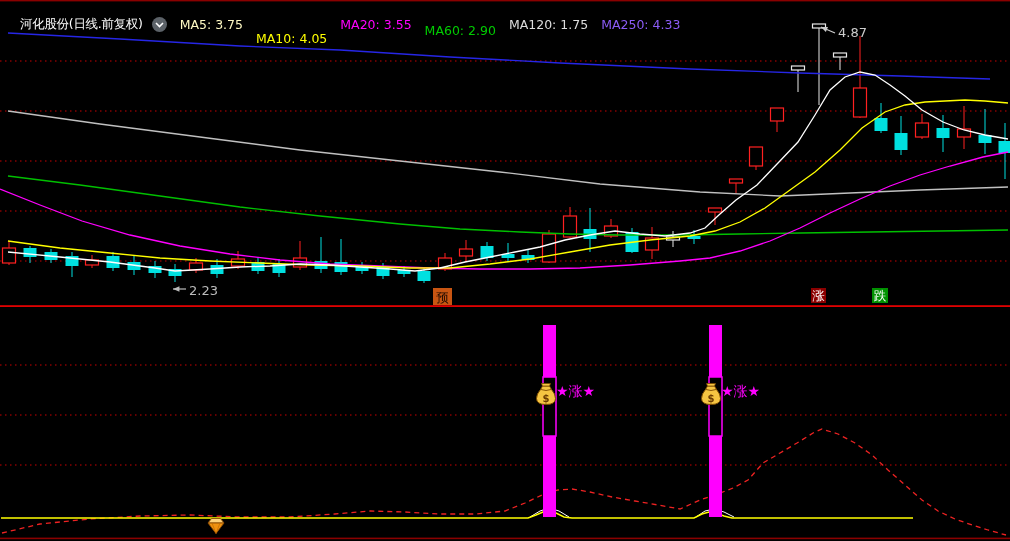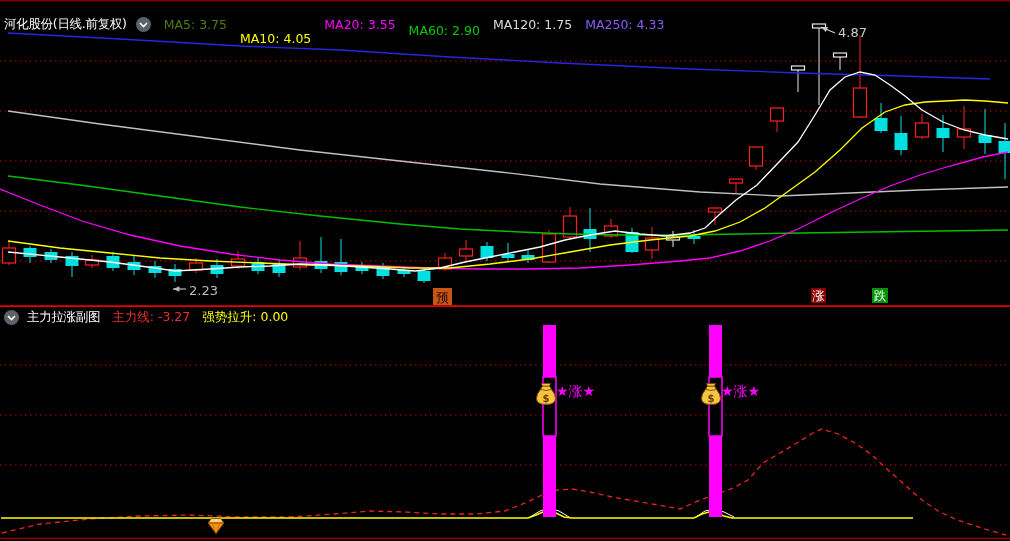--- a/index.html
+++ b/index.html
@@ -1,20 +1,20 @@
 <!DOCTYPE html>
 <html><head>
 <meta charset="utf-8">
 <style>
   html,body{margin:0;padding:0;background:#000;}
   .screen{position:relative;width:1010px;height:541px;background:#000;overflow:hidden;
           font-family:"DejaVu Sans","Liberation Sans",sans-serif;}
   svg{position:absolute;left:0;top:0;}
   svg text{font-family:"DejaVu Sans","Liberation Sans",sans-serif;}
-  .hdr{position:absolute;left:4px;display:flex;align-items:center;font-size:12.5px;
+  .hdr{position:absolute;left:20px;display:flex;align-items:center;font-size:12.5px;
        white-space:nowrap;z-index:5;}
   .hdr-main{top:3px;}
   .hdr-sub{top:309px;}
   .title{color:#fff;letter-spacing:-0.3px;}
   .ma{margin-left:13px;}
   .ma .v{margin-left:4px;}
   .collapse{display:inline-flex;align-items:center;justify-content:center;
             width:15px;height:15px;border-radius:50%;background:#5c6268;margin-left:9px;}
   .collapse svg{position:static;}
   .hdr-sub .collapse{margin-left:0;margin-right:8px;}
@@ -186,32 +186,22 @@
       </g>
     </svg>
 
   <div class="hdr hdr-main">
     <span class="title">河化股份(日线.前复权)</span>
     <span class="collapse">
       <svg width="9" height="6" viewBox="0 0 9 6">
           <path d="M1 1 L4.5 4.5 L8 1" stroke="#fff" stroke-width="1.6" fill="none"></path>
         </svg>
     </span>
-    <span class="ma" style="color: #4d7c0f;"><span>MA5:</span><span class="v">3.75</span></span>
+    <span class="ma" style="color: #fef9c3;"><span>MA5:</span><span class="v">3.75</span></span>
     <span class="ma" style="color: rgb(255, 255, 0); margin-top: 28px;"><span>MA10:</span><span class="v">4.05</span></span>
     <span class="ma" style="color: rgb(255, 0, 255);"><span>MA20:</span><span class="v">3.55</span></span>
     <span class="ma" style="color: rgb(0, 204, 0); margin-top: 12px;"><span>MA60:</span><span class="v">2.90</span></span>
     <span class="ma" style="color: rgb(221, 221, 221);"><span>MA120:</span><span class="v">1.75</span></span>
     <span class="ma" style="color: #8b5cf6;"><span>MA250:</span><span class="v">4.33</span></span>
   </div>
 
-  <div class="hdr hdr-sub">
-    <span class="collapse">
-      <svg width="9" height="6" viewBox="0 0 9 6">
-          <path d="M1 1 L4.5 4.5 L8 1" stroke="#fff" stroke-width="1.6" fill="none"></path>
-        </svg>
-    </span>
-    <span class="title">主力拉涨副图</span>
-    <span class="fld" style="color: rgb(240, 48, 48);"><span>主力线:</span><span class="v">-3.27</span></span>
-    <span class="fld" style="color: rgb(255, 255, 0);"><span>强势拉升:</span><span class="v">0.00</span></span>
-  </div>
 
 </div>
 
 </body></html>

